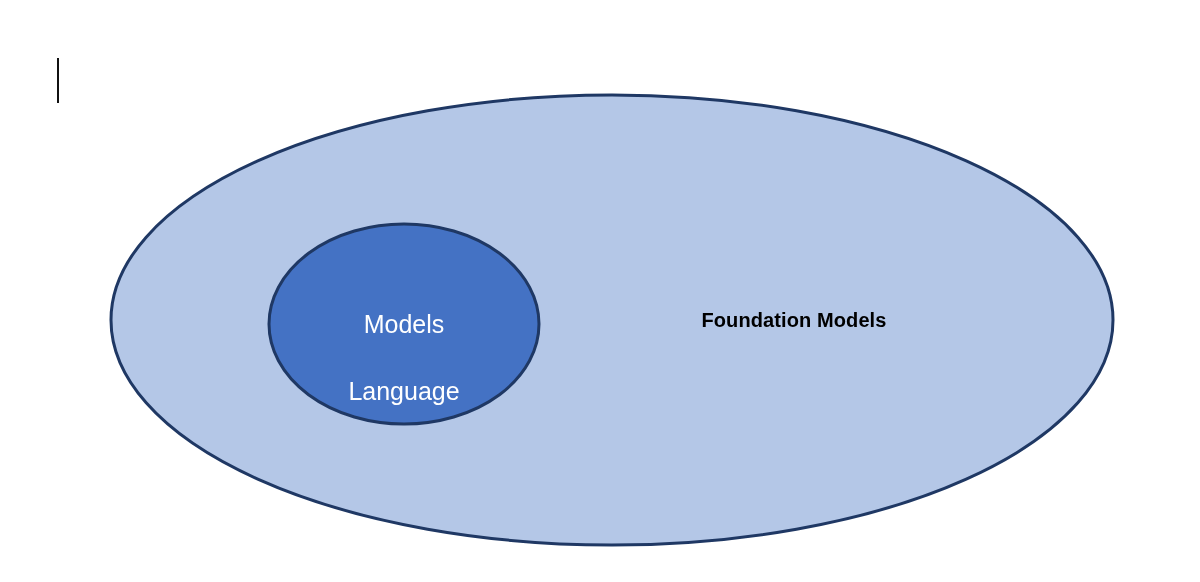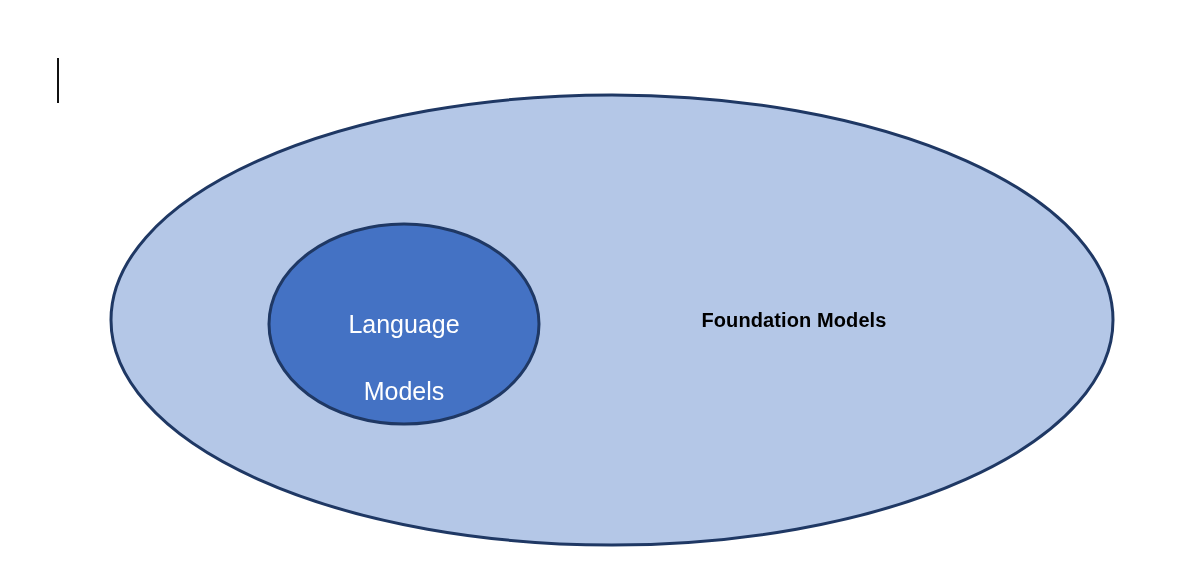--- a/index.html
+++ b/index.html
@@ -75,17 +75,17 @@
   <div class="caret" style="left: 57px; top: 58px; height: 45px; background: rgb(17, 17, 17);"></div>
 
   <svg id="diagram-svg" viewBox="0 0 1200 582" xmlns="http://www.w3.org/2000/svg" style="width: 1200px; height: 582px;">
     <ellipse class="ellipse-shape" id="outer-ellipse" cx="612" cy="320" rx="501" ry="225" fill="#B4C7E7" stroke="#1F3864"></ellipse>
     <ellipse class="ellipse-shape" id="inner-ellipse" cx="404" cy="324" rx="135" ry="100" fill="#4472C4" stroke="#1F3864"></ellipse>
   </svg>
 
   <div class="label label-outer" style="color: rgb(0, 0, 0);">Foundation Models</div>
 
   <div class="label label-inner" style="color: rgb(255, 255, 255);">
+    <span class="line">Models</span>
     <span class="line">Language</span>
-    <span class="line">Models</span>
   </div>
 
 </div>
 
 </body></html>

